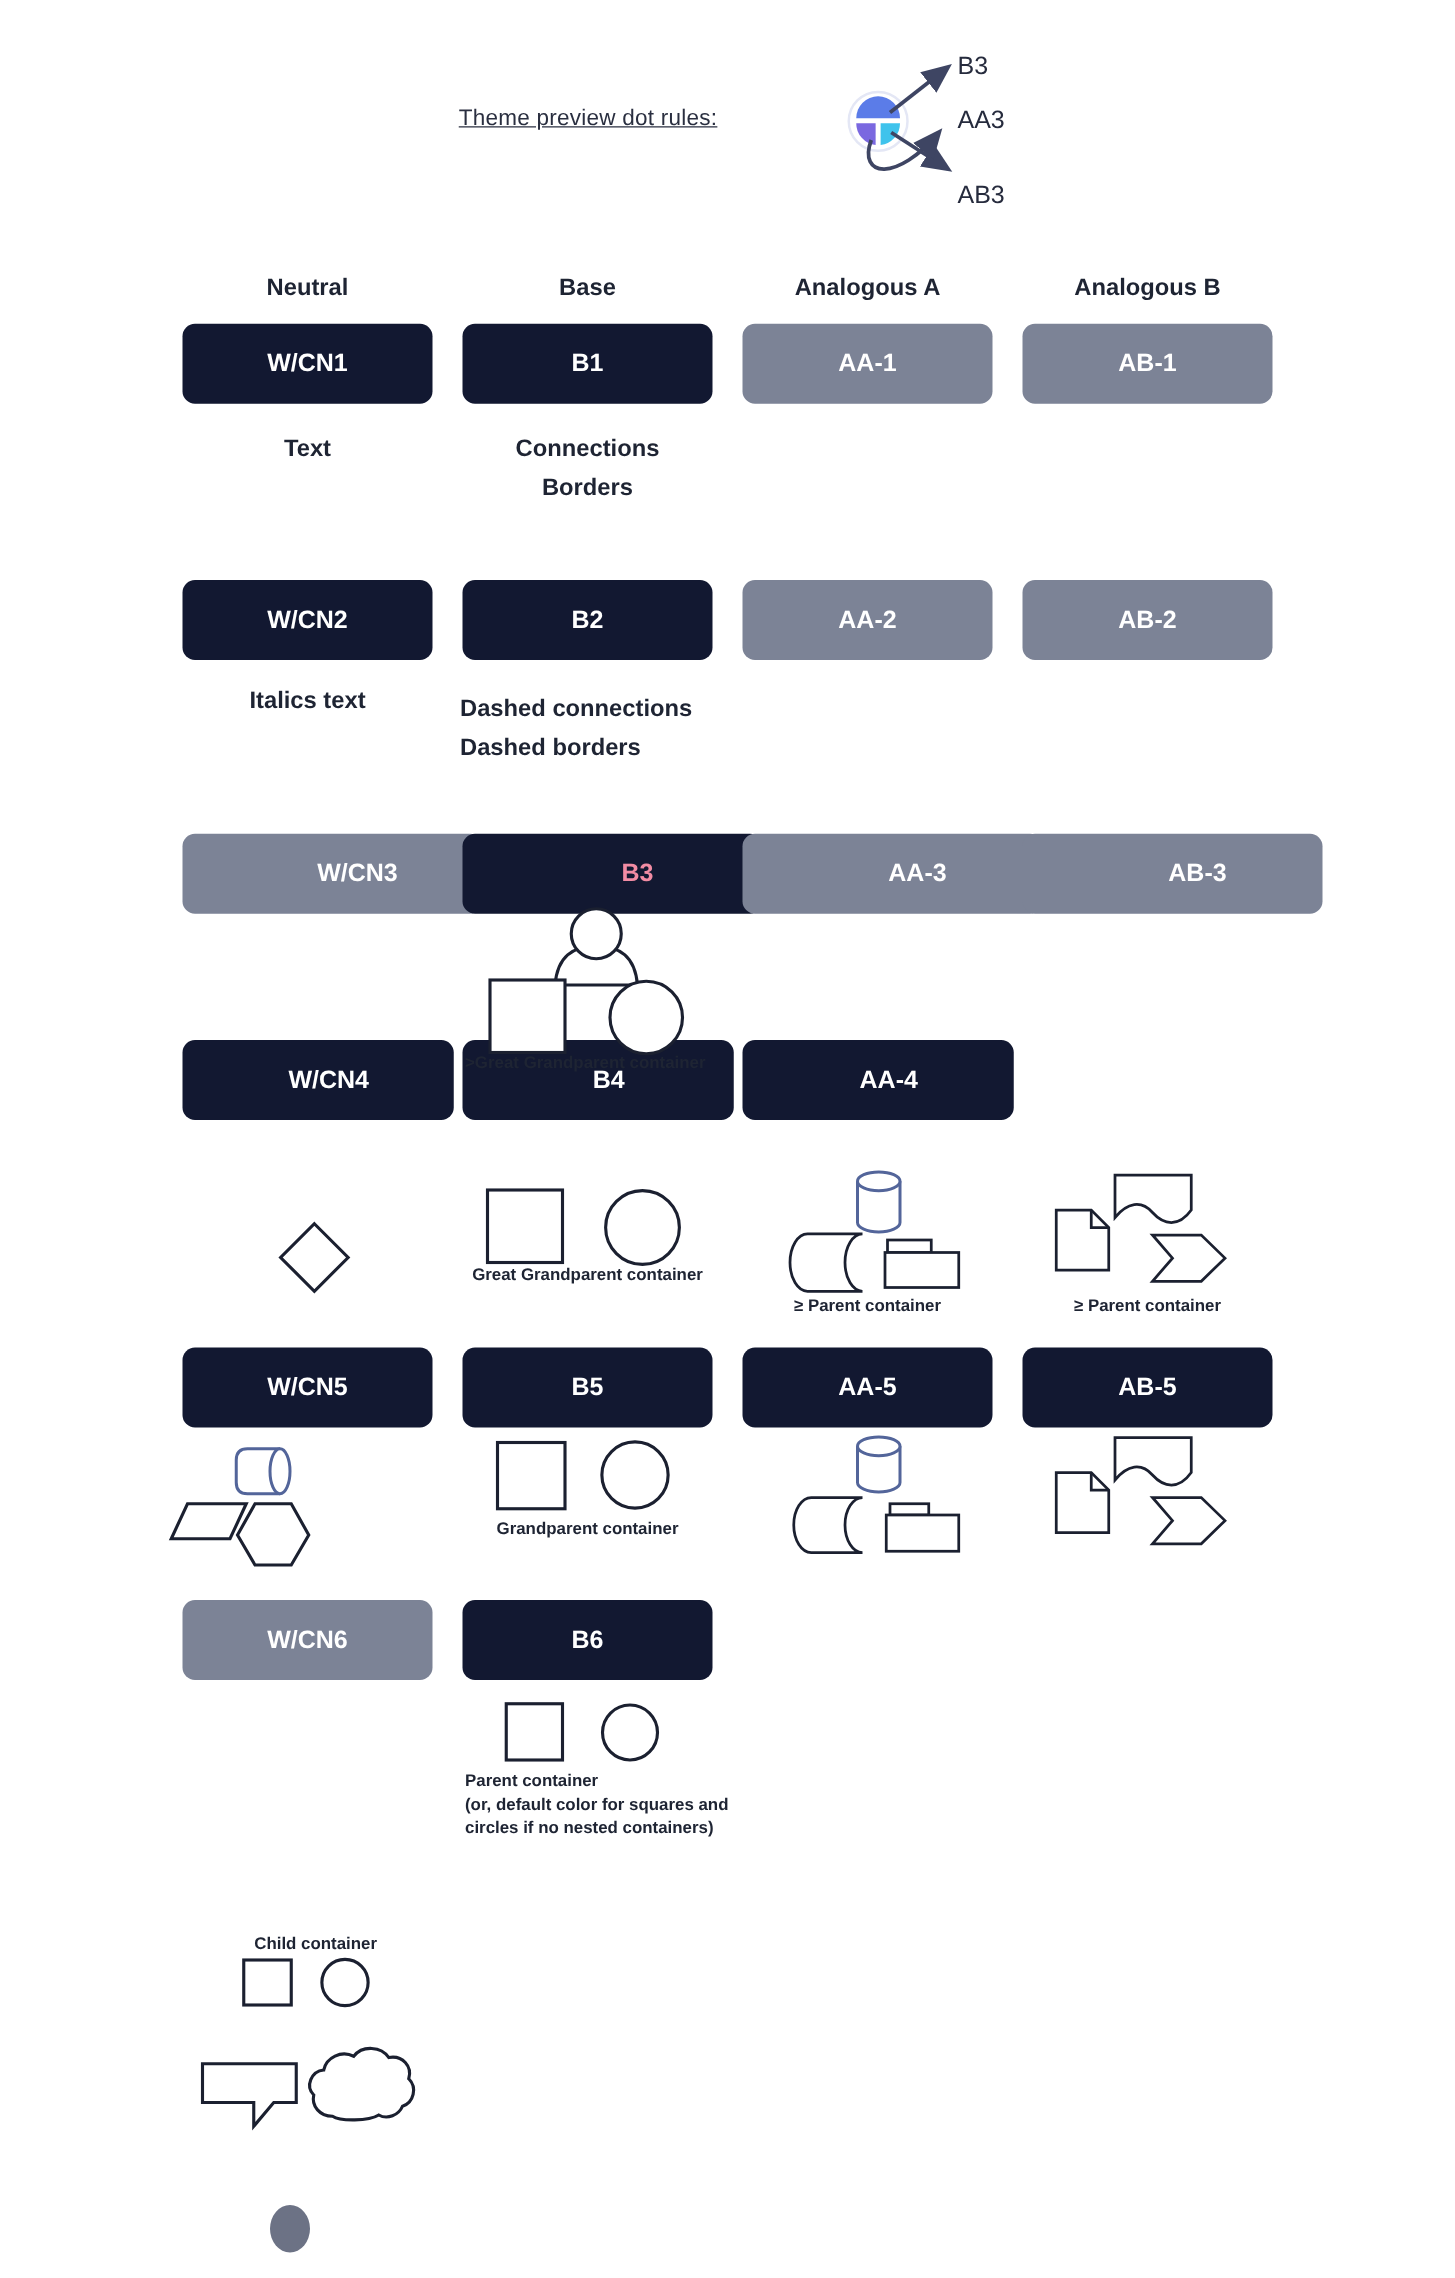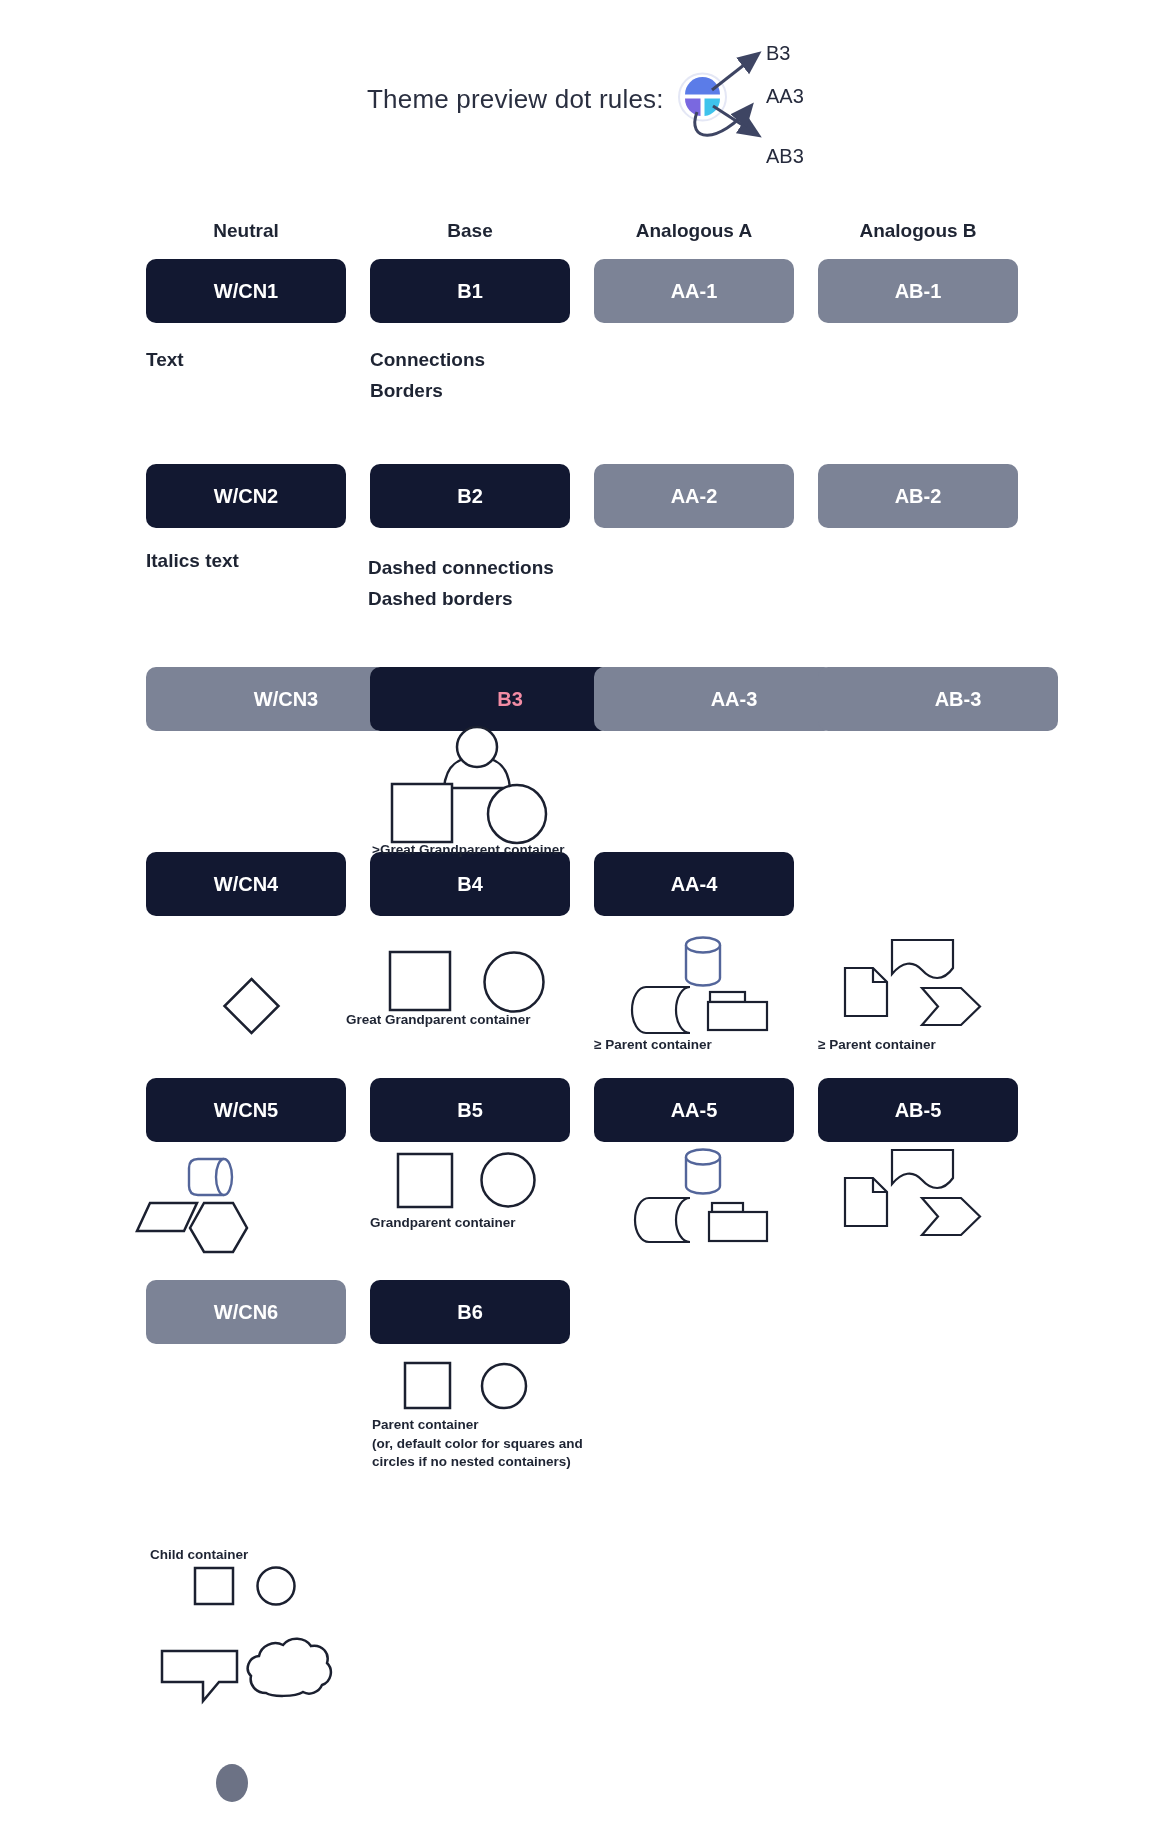--- a/index.html
+++ b/index.html
@@ -5,41 +5,41 @@
   :root{
     --dark:#121831; --gray:#7C8396; --pink:#F28CA4;
     --blue:#5B7CE8; --purple:#7A68E0; --cyan:#3FC3EC;
     --ring:#E4E7F5; --arrow:#3E4563; --legend_dot:#6C7285;
     --shape_stroke:#1B2030; --cylinder_stroke:#53659A; --text_dark:#1E2433;
   }
   html,body{margin:0;padding:0;background:#fff;}
   body{font-family:"Liberation Sans","DejaVu Sans",sans-serif;}
   .canvas{position:relative;width:1164px;height:1822px;background:#fff;overflow:hidden;}
 
-  .title{position:absolute;left:367px;top:84px;font-size:26px;color:#2A2F40;letter-spacing:0.2px;}
+  .title{position:absolute;left:367px;top:84px;font-size:18px;color:#2A2F40;letter-spacing:0.2px;text-decoration:underline;}
   .dot-label{position:absolute;font-size:20px;color:#262B3D;}
   .dot-label.b3{left:766px;top:42px;}
   .dot-label.aa3{left:766px;top:85px;}
   .dot-label.ab3{left:766px;top:125px;margin-top:20px;}
 
   .col-header{position:absolute;width:200px;text-align:center;font-size:19px;font-weight:700;color:var(--text_dark);top:220px;}
   .c1{left:146px;} .c2{left:370px;} .c3{left:594px;} .c4{left:818px;}
 
   .btn{position:absolute;width:200px;height:64px;border-radius:10px;
        font-size:20px;font-weight:700;color:#fff;text-align:center;line-height:64px;}
   .btn.dark{background:var(--dark);}
   .btn.gray{background:var(--gray);}
   .btn.pink{color:var(--pink);}
-  .r1{top:259px;} .r2{top:464px;} .r3{top:667px;padding-left:40px;} .r4{top:852px;}
+  .r1{top:259px;} .r2{top:464px;} .r3{top:667px;padding-left:40px;} .r4{top:832px;padding-left:17px;}
   .r5{top:1078px;} .r6{top:1280px;} .r7{top:1483px;}
 
   .note{position:absolute;color:var(--text_dark);font-weight:700;white-space:pre-line;}
   .note.big{font-size:19px;line-height:31px;}
   .note.small{font-size:13.5px;line-height:18.5px;}
-  .center{text-align:left;}
+  .center{text-align:center;}
 
   svg.shapes{position:absolute;left:0;top:0;pointer-events:none;}
   .outline{fill:#fff;stroke:var(--shape_stroke);stroke-width:2.5;}
   .outline.thin{stroke-width:2.2;}
   .cyl{fill:#fff;stroke:var(--cylinder_stroke);stroke-width:2.4;}
   .arrowline{fill:none;stroke:var(--arrow);stroke-width:3;}
   .ringc{fill:#fff;stroke:var(--ring);stroke-width:2;}
 
   .footer-text{position:absolute;left:262px;top:1770px;font-size:21px;font-weight:700;color:#14181F;}
 </style>

